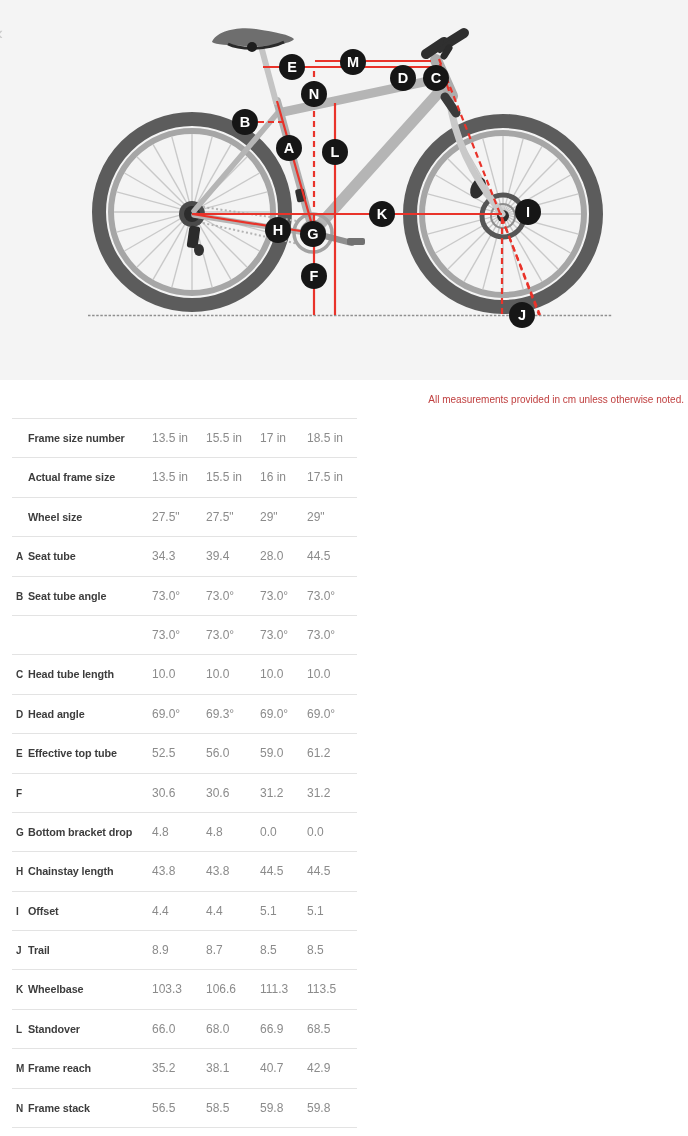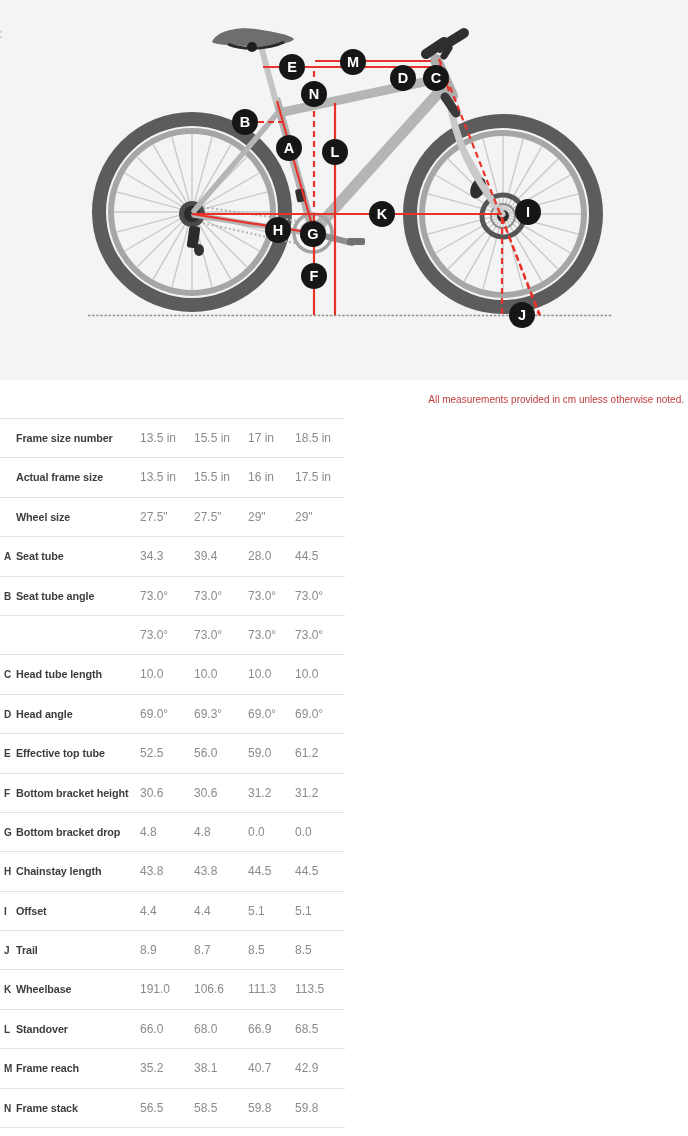--- a/index.html
+++ b/index.html
@@ -20,21 +20,21 @@
     font-family:"Liberation Sans","DejaVu Sans",sans-serif;
     font-weight:bold;
   }
   
   .note{
     position:absolute;top:390px;left:0;right:4px;height:20px;
     text-align:right;font-size:10px;line-height:20px;color:#c04040;
   }
   
   .geo-table{
-    position:absolute;top:418px;left:0;width:345px;
+    position:absolute;top:418px;left:12px;width:345px;
     border-bottom:1px solid #e3e3e3;
   }
   .trow{
     position:relative;height:38.4px;border-top:1px solid #e3e3e3;
   }
   .trow span{position:absolute;top:0;line-height:39px;white-space:nowrap;}
   .tletter{left:4px;font-size:10px;font-weight:bold;color:#3d3d3d;}
   .tlabel{left:16px;font-size:10.8px;font-weight:bold;color:#3d3d3d;letter-spacing:-0.1px;}
   .tval{font-size:12px;color:#8b8b8b;}
   .tval0{left:140px;} .tval1{left:194px;text-align:right;} .tval2{left:248px;} .tval3{left:295px;}
@@ -284,21 +284,20 @@
     <div class="trow">
       <span class="tletter">E</span>
       <span class="tlabel">Effective top tube</span>
       <span class="tval tval0">52.5</span>
       <span class="tval tval1">56.0</span>
       <span class="tval tval2">59.0</span>
       <span class="tval tval3">61.2</span>
     </div>
     <div class="trow">
       <span class="tletter">F</span>
-      <span class="tlabel">Bottom bracket height</span>
       <span class="tval tval0">30.6</span>
       <span class="tval tval1">30.6</span>
       <span class="tval tval2">31.2</span>
       <span class="tval tval3">31.2</span>
     </div>
     <div class="trow">
       <span class="tletter">G</span>
       <span class="tlabel">Bottom bracket drop</span>
       <span class="tval tval0">4.8</span>
       <span class="tval tval1">4.8</span>
@@ -325,21 +324,21 @@
       <span class="tletter">J</span>
       <span class="tlabel">Trail</span>
       <span class="tval tval0">8.9</span>
       <span class="tval tval1">8.7</span>
       <span class="tval tval2">8.5</span>
       <span class="tval tval3">8.5</span>
     </div>
     <div class="trow">
       <span class="tletter">K</span>
       <span class="tlabel">Wheelbase</span>
-      <span class="tval tval0">191.0</span>
+      <span class="tval tval0">103.3</span>
       <span class="tval tval1">106.6</span>
       <span class="tval tval2">111.3</span>
       <span class="tval tval3">113.5</span>
     </div>
     <div class="trow">
       <span class="tletter">L</span>
       <span class="tlabel">Standover</span>
       <span class="tval tval0">66.0</span>
       <span class="tval tval1">68.0</span>
       <span class="tval tval2">66.9</span>

